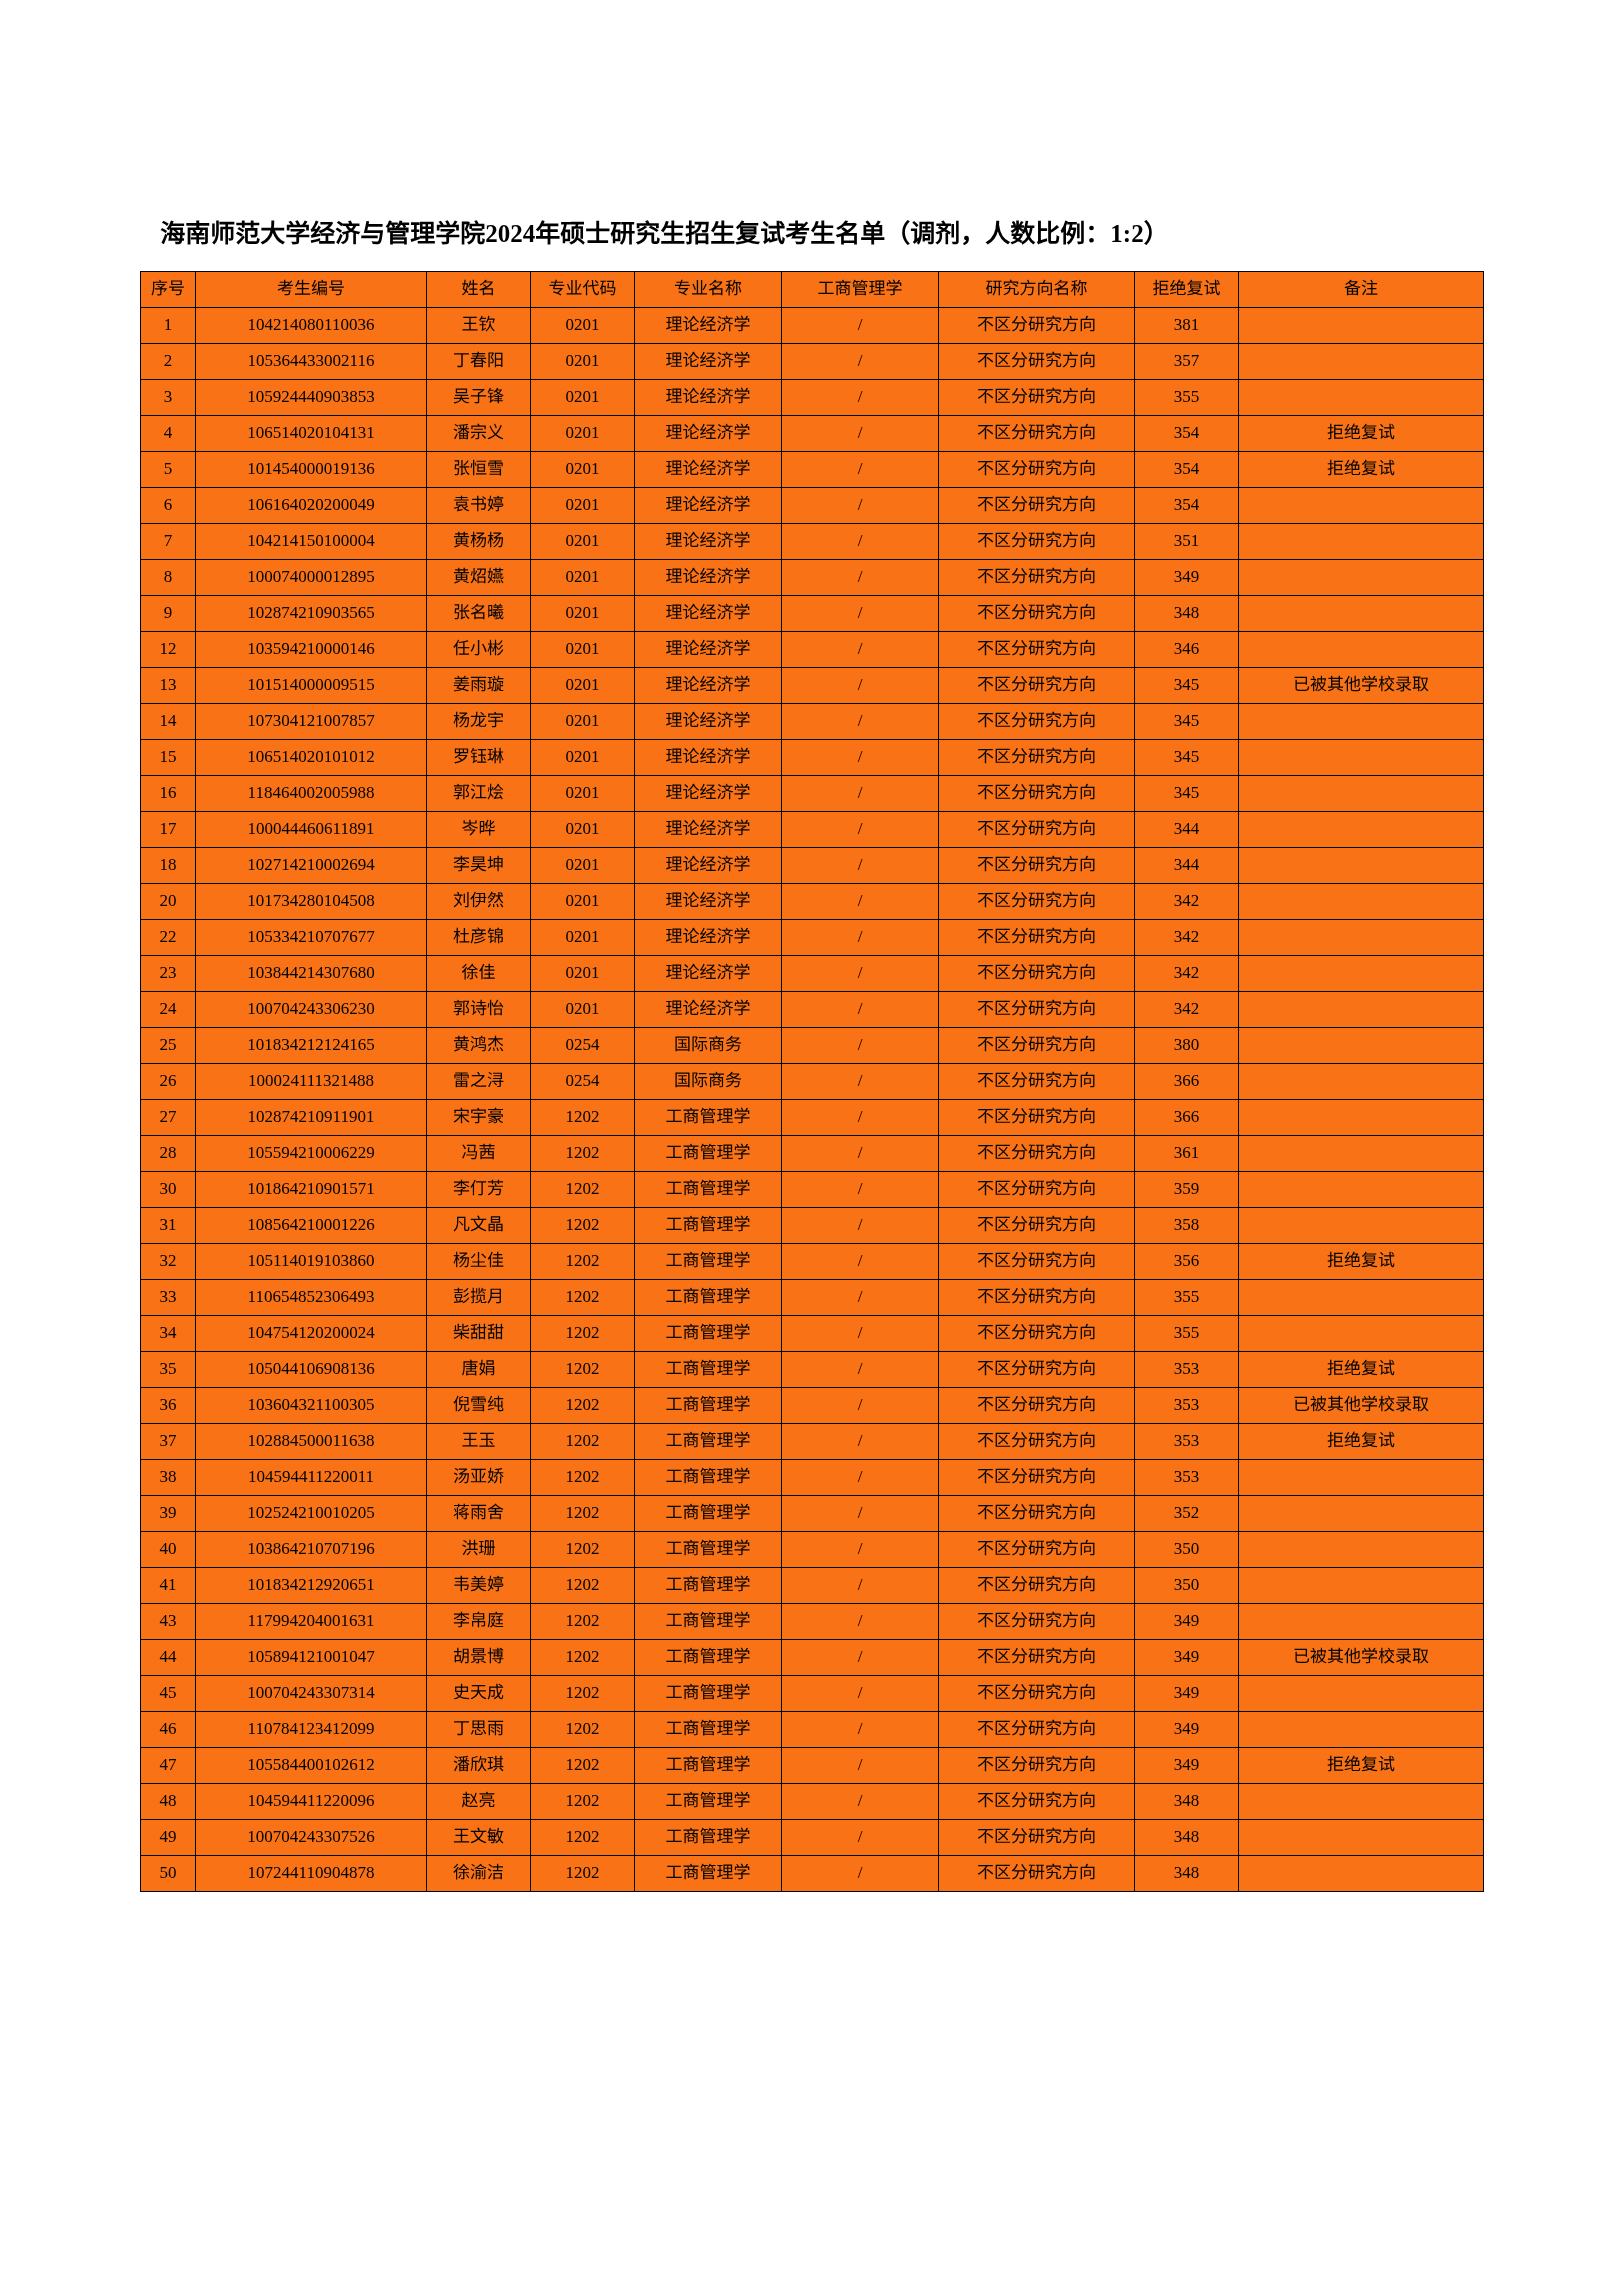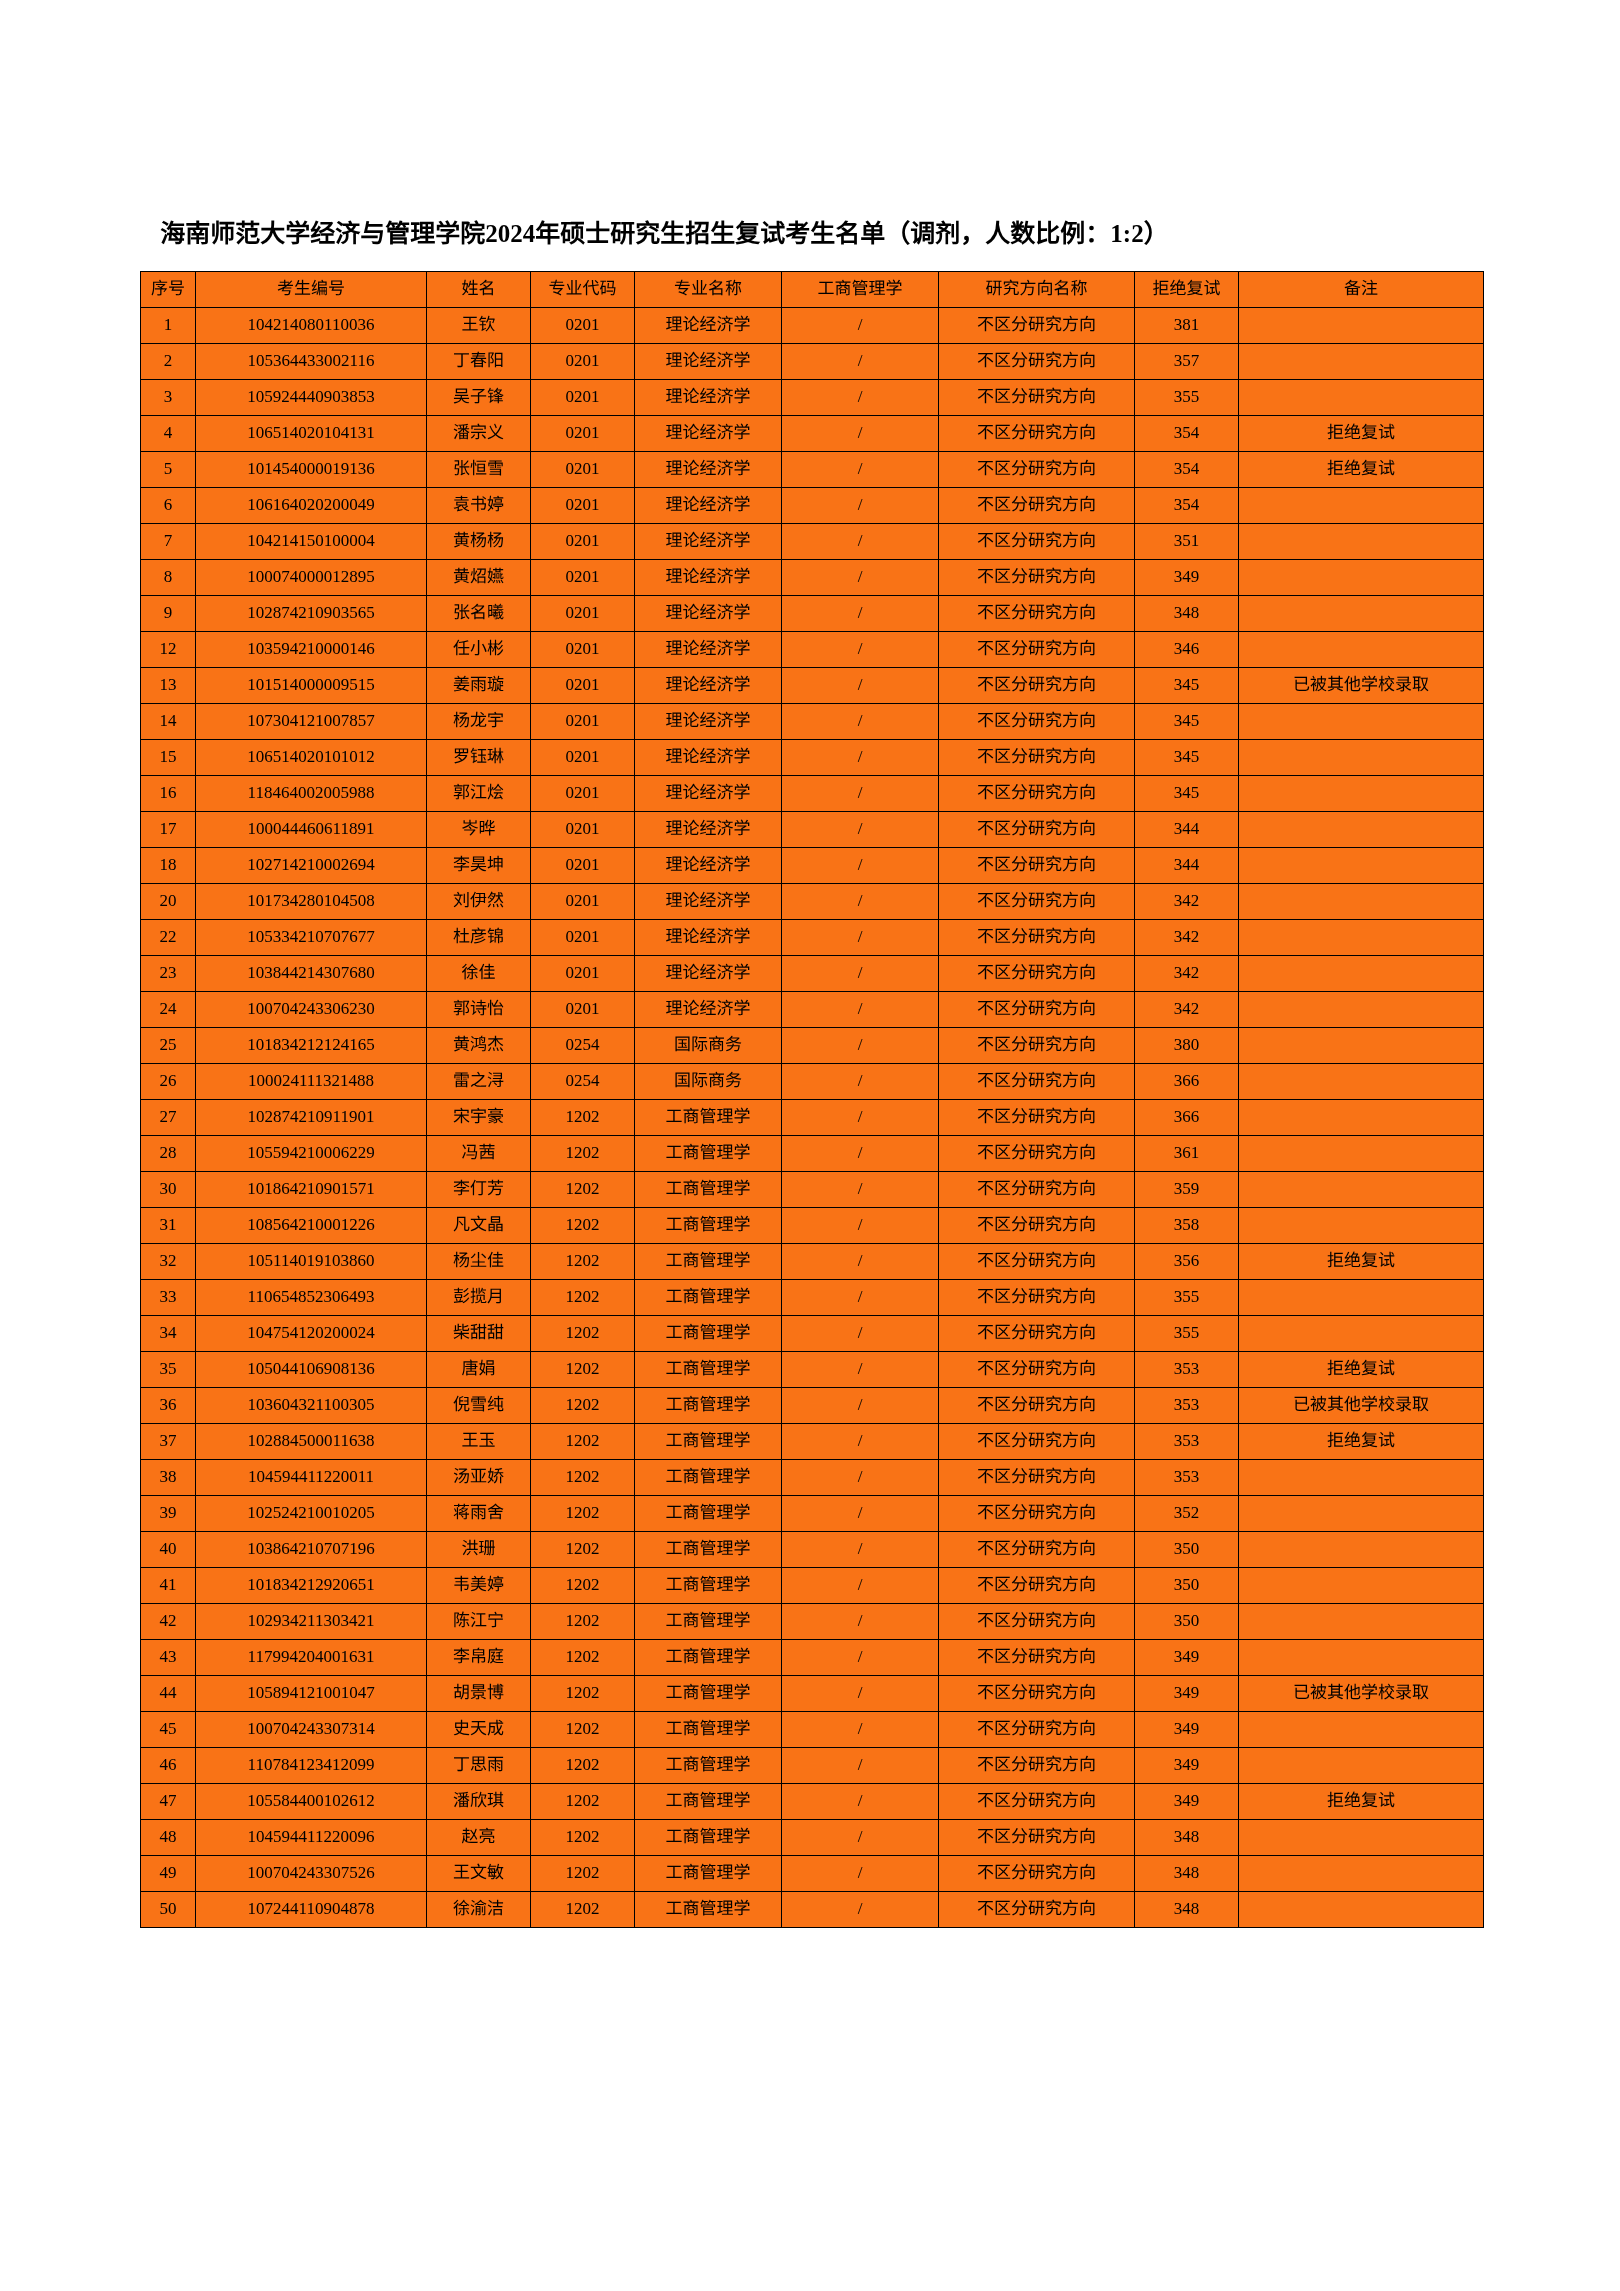--- a/index.html
+++ b/index.html
@@ -504,31 +504,20 @@
           <td>101834212920651</td>
           <td>韦美婷</td>
           <td>1202</td>
           <td>工商管理学</td>
           <td>/</td>
           <td>不区分研究方向</td>
           <td>350</td>
           <td class="empty-cell"></td>
         </tr>
         <tr>
-          <td>42</td>
-          <td>102934211303421</td>
-          <td>陈江宁</td>
-          <td>1202</td>
-          <td>工商管理学</td>
-          <td>/</td>
-          <td>不区分研究方向</td>
-          <td>350</td>
-          <td class="empty-cell"></td>
-        </tr>
-        <tr>
           <td>43</td>
           <td>117994204001631</td>
           <td>李帛庭</td>
           <td>1202</td>
           <td>工商管理学</td>
           <td>/</td>
           <td>不区分研究方向</td>
           <td>349</td>
           <td class="empty-cell"></td>
         </tr>

